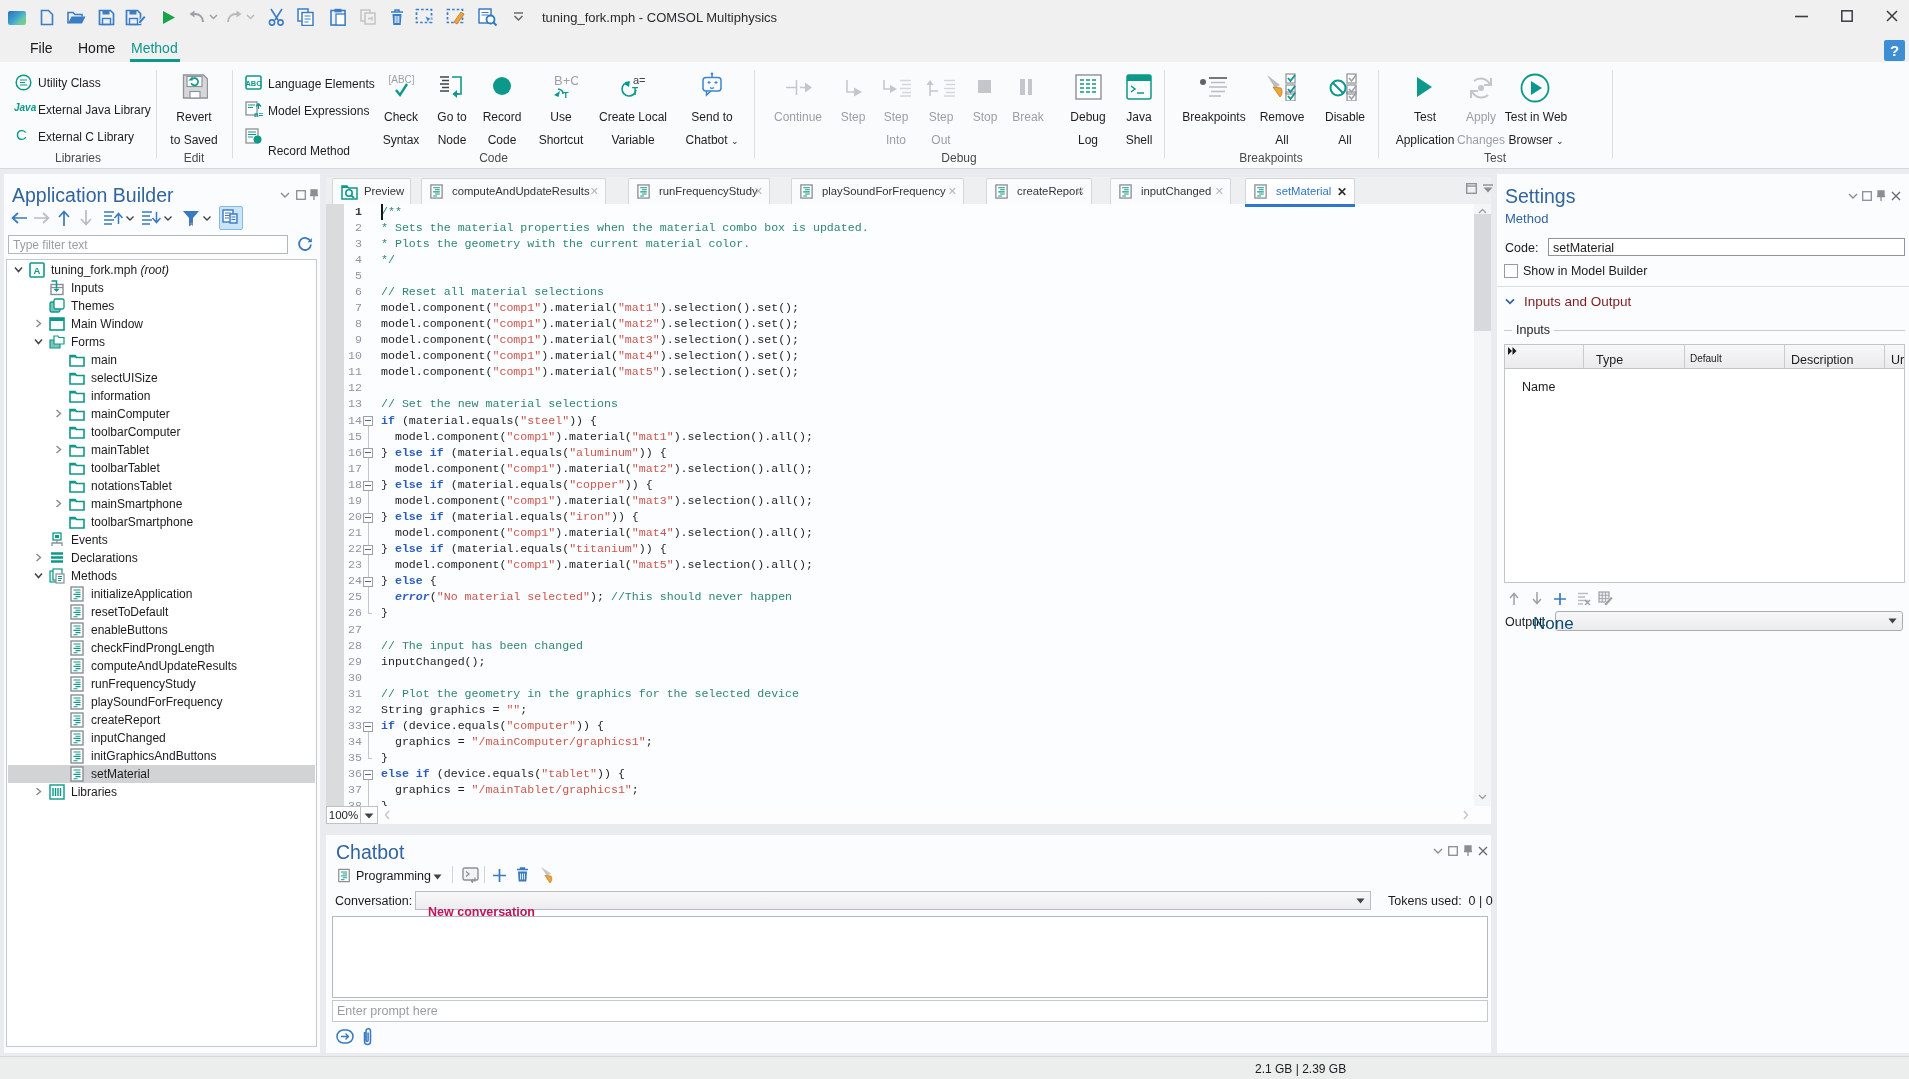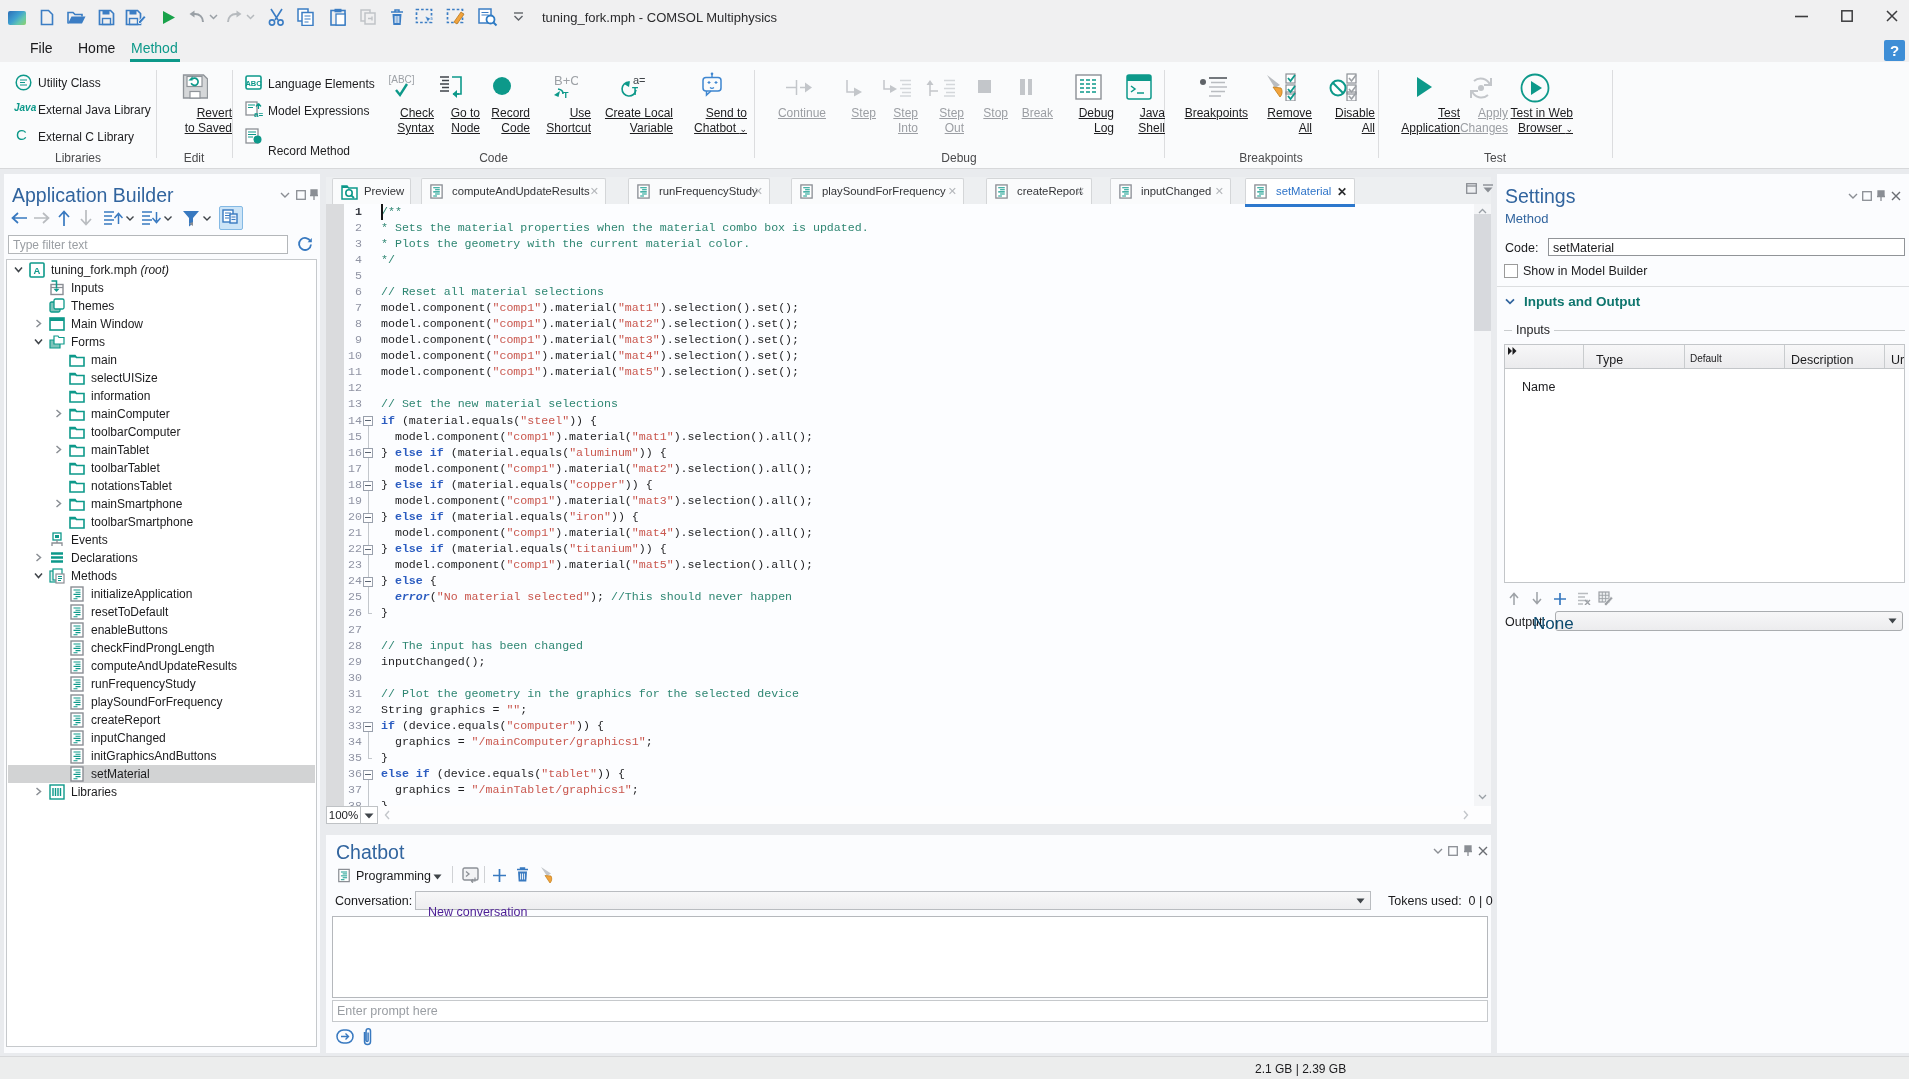--- a/index.html
+++ b/index.html
@@ -1,20 +1,20 @@
 <!DOCTYPE html>
 <html><head>
 <meta charset="utf-8">
 <style>
 html,body{margin:0;padding:0;width:1909px;height:1079px;overflow:hidden;
  font-family:"Liberation Sans",sans-serif;background:#e9ebee;}
 .a{position:absolute;}
 .lbl{font-size:12px;color:#1d1d1f;white-space:nowrap;}
 .glbl{font-size:12px;color:#4a4a4c;white-space:nowrap;}
-.biglbl{font-size:12px;color:#1d1d1f;text-align:right;line-height:15px;white-space:nowrap;text-decoration:underline;}
+.biglbl{font-size:12px;color:#1d1d1f;text-align:center;line-height:23px;white-space:nowrap;}
 .gray .biglbl,.graytxt{color:#9b9ea3;}
 .sep{position:absolute;top:70px;height:88px;width:1px;background:#dcdddf;}
 .ptitle{font-size:19.5px;color:#31649e;white-space:nowrap;}
 .panel{position:absolute;background:#fbfcfe;}
 svg{display:block;}
 .tr{position:absolute;left:1px;width:301px;height:18px;}
 .tr .tx{position:absolute;top:2px;font-size:12px;color:#1b1b1d;white-space:nowrap;}
 .tic{position:absolute;top:1px;}
 .chev{position:absolute;top:4px;width:9px;height:9px;}
 pre{margin:0;font-family:"Liberation Mono",monospace;font-size:11.62px;line-height:16.08px;}
@@ -831,21 +831,21 @@
     <path d="M2 5.5h9l-0.7 10H2.7z" fill="#3879c0"></path>
     <path d="M4.6 7.5v6M6.5 7.5v6M8.4 7.5v6" stroke="#fff" stroke-width="0.9"></path>
   </svg>
 <svg class="a" style="left:539px;top:866px" width="14" height="18" viewBox="0 0 14 18">
     <path d="M2 1l6 9 4-2.5z" fill="#c3c6ca"></path>
     <path d="M6 9.5l5 7.5c1.5-1.5 2.5-4.5 1-7z" fill="#f2a33c" stroke="#c07c17" stroke-width="0.7"></path>
   </svg>
 
 <div class="a" style="left:335px;top:894px;font-size:12.5px;color:#1b1b1d;">Conversation:</div>
 <div class="a" style="left:415px;top:891px;width:956px;height:19px;background:linear-gradient(#f7f7f8,#ededef);border:1px solid #b9bcc0;box-sizing:border-box;"></div>
-<div class="a" style="left:428px;top:905px;font-size:12.5px;color:#4c1d95;">New conversation</div>
+<div class="a" style="left:428px;top:905px;font-size:12.5px;color:#be185d;font-weight:bold;">New conversation</div>
 <svg class="a" style="left:1356px;top:898px" width="9" height="6" viewBox="0 0 9 6">
     <path d="M0.5 0.5h8L4.5 5.5z" fill="#3f4449"></path>
   </svg>
 <div class="a" style="left:1388px;top:894px;font-size:12.5px;color:#1b1b1d;">Tokens used:&nbsp;&nbsp;0 | 0</div>
 
 <div class="a" style="left:332px;top:916px;width:1156px;height:82px;background:#fff;border:1px solid #b5b8bc;box-sizing:border-box;"></div>
 <div class="a" style="left:332px;top:1000px;width:1156px;height:22px;background:#fff;border:1px solid #c6c9cc;box-sizing:border-box;"></div>
 <div class="a" style="left:337px;top:1004px;font-size:12.5px;color:#9a9ea3;">Enter prompt here</div>
 <svg class="a" style="left:336px;top:1029px" width="18" height="15" viewBox="0 0 18 15">
     <rect x="1" y="1" width="16" height="13" rx="6.5" fill="none" stroke="#3879c0" stroke-width="1.5"></rect>
@@ -871,21 +871,21 @@
 <div class="a" style="left:1505px;top:211px;font-size:13px;color:#31649e;">Method</div>
 <div class="a" style="left:1505px;top:241px;font-size:12.5px;color:#1b1b1d;">Code:</div>
 <div class="a" style="left:1548px;top:238px;width:357px;height:18px;background:#fff;border:1px solid #919498;box-sizing:border-box;"></div>
 <div class="a" style="left:1553px;top:241px;font-size:12.5px;color:#1b1b1d;">setMaterial</div>
 <div class="cbx" style="left:1504px;top:264px;width:12px;height:12px;"></div>
 <div class="a" style="left:1523px;top:264px;font-size:12.5px;color:#1b1b1d;">Show in Model Builder</div>
 <div class="a" style="left:1497px;top:286px;width:412px;height:1px;background:#dcdee0;"></div>
 <svg class="a" style="left:1505px;top:298px" width="10" height="7" viewBox="0 0 10 7">
     <path d="M1 1.3l4 4 4-4" fill="none" stroke="#31649e" stroke-width="1.7"></path>
   </svg>
-<div class="a" style="left:1524px;top:294px;font-size:13.5px;font-weight:bold;color:#0f766e;">Inputs and Output</div>
+<div class="a" style="left:1524px;top:294px;font-size:13.5px;font-weight:normal;color:#7f1d1d;">Inputs and Output</div>
 
 <div class="a" style="left:1504px;top:330px;width:401px;height:1px;background:#c9ccce;"></div>
 <div class="a" style="left:1512px;top:323px;background:#fbfcfe;padding:0 4px;font-size:12.5px;color:#1b1b1d;">Inputs</div>
 
 <div class="a" style="left:1504px;top:344px;width:401px;height:239px;background:#fff;border:1px solid #c3c6c9;box-sizing:border-box;"></div>
 <div class="a" style="left:1504px;top:344px;width:401px;height:25px;background:linear-gradient(#f7f7f8,#ebebed);border:1px solid #c3c6c9;box-sizing:border-box;"></div>
 <svg class="a" style="left:1507px;top:347px" width="10" height="8" viewBox="0 0 10 8">
     <path d="M1 0v8l4-4zM5.5 0v8l4-4z" fill="#1b1b1d"></path>
   </svg>
 <div class="a" style="left:1522px;top:353px;font-size:12.5px;color:#1b1b1d;margin-top:27px;">Name</div>

